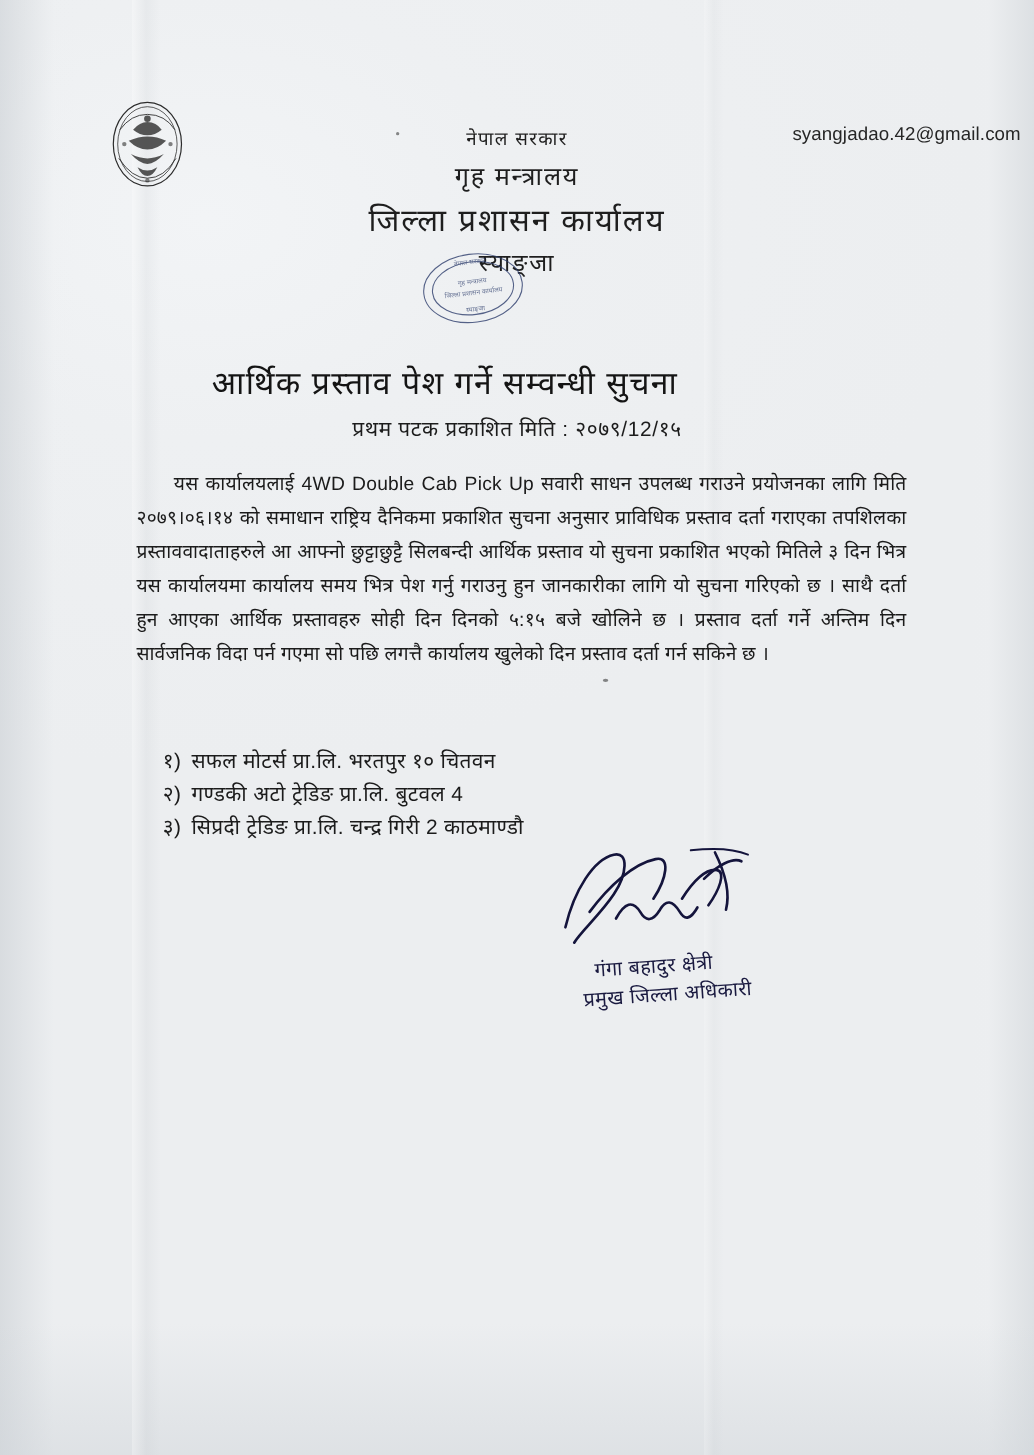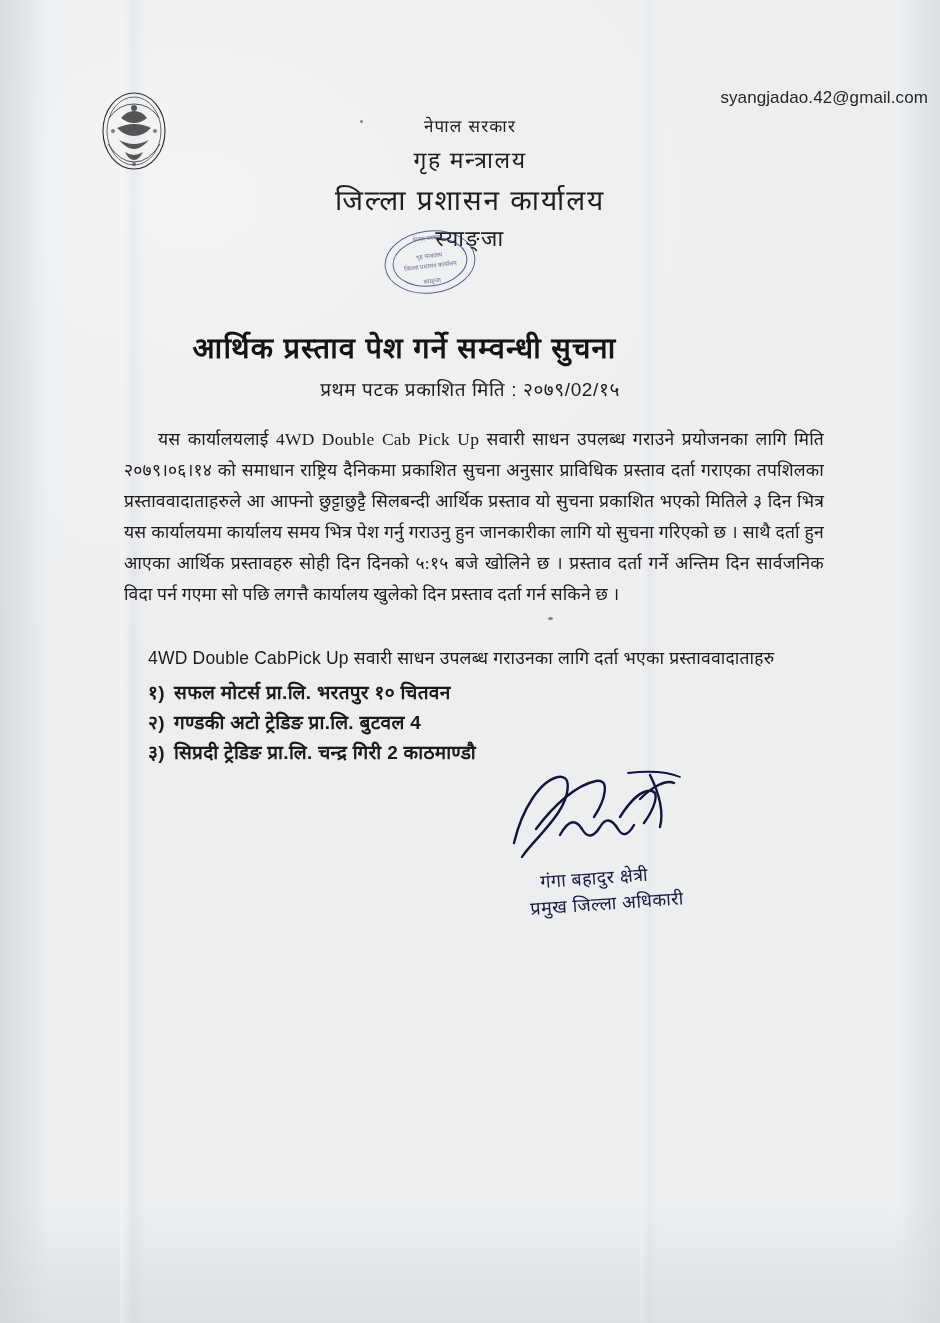--- a/index.html
+++ b/index.html
@@ -43,21 +43,21 @@
   }
   .crease {
     position: absolute;
     pointer-events: none;
     background: linear-gradient(90deg, rgba(255,255,255,0.65), rgba(190,195,200,0.35), rgba(255,255,255,0.0));
   }
 
   
   .email-line {
     position: absolute;
-    top: 88px;
+    top: 112px;
     right: 12px;
     font-family: "Liberation Sans", sans-serif;
     font-size: 17px;
     color: #262626;
     letter-spacing: 0.1px;
     white-space: nowrap;
   }
 
   
   .emblem {
@@ -111,21 +111,21 @@
   }
 
   
   .title {
     position: absolute;
     left: 0;
     top: 327px;
     width: 809px;
     text-align: center;
     font-family: "Liberation Sans", sans-serif;
-    font-weight: bold;
+    font-weight: normal;
     font-size: 29px;
     letter-spacing: 1.2px;
     color: #141414;
   }
   .subtitle {
     position: absolute;
     left: 0;
     top: 376px;
     width: 940px;
     text-align: center;
@@ -134,21 +134,21 @@
     letter-spacing: 0.6px;
     color: #1c1c1c;
   }
 
   
   .body-para {
     position: absolute;
     left: 124px;
     top: 424px;
     width: 700px;
-    font-family: Liberation Serif, serif;
+    font-family: Liberation Sans, sans-serif;
     font-size: 17.5px;
     line-height: 31px;
     text-align: justify;
     text-justify: inter-word;
     color: #1b1b1b;
     text-indent: 34px;
     letter-spacing: 0.2px;
   }
 
   
@@ -166,21 +166,21 @@
     position: absolute;
     left: 148px;
     top: 678px;
     width: 700px;
     font-family: "Liberation Sans", sans-serif;
     font-size: 19px;
     line-height: 30px;
     color: #1b1b1b;
     letter-spacing: 0.3px;
   }
-  .bidder-list .row { white-space: nowrap; font-weight: bold; }
+  .bidder-list .row { white-space: nowrap; }
   .bidder-list .num { display: inline-block; min-width: 26px; }
 
   
   .signature {
     position: absolute;
     left: 500px;
     top: 765px;
     width: 240px;
     height: 110px;
   }
@@ -266,25 +266,24 @@
       <g fill="#2a3a6a" font-family="Liberation Sans, sans-serif" font-size="6" text-anchor="middle" opacity="0.9">
         <text x="48" y="13">नेपाल सरकार</text>
         <text x="48" y="31">गृह मन्त्रालय</text>
         <text x="48" y="41">जिल्ला प्रशासन कार्यालय</text>
         <text x="48" y="56">स्याङ्जा</text>
       </g>
     </svg>
   </div>
 
   <div class="title">आर्थिक प्रस्ताव पेश गर्ने सम्वन्धी सुचना</div>
-  <div class="subtitle">प्रथम पटक प्रकाशित मिति : २०७९/02/१५</div>
+  <div class="subtitle">प्रथम पटक प्रकाशित मिति : २०७९/12/१५</div>
 
   <div class="body-para">यस कार्यालयलाई 4WD Double Cab Pick Up सवारी साधन उपलब्ध गराउने प्रयोजनका लागि मिति २०७९।०६।१४ को समाधान राष्ट्रिय दैनिकमा प्रकाशित सुचना अनुसार प्राविधिक प्रस्ताव दर्ता गराएका तपशिलका प्रस्ताववादाताहरुले आ‍ आफ्नो छुट्टाछुट्टै सिलबन्दी आर्थिक प्रस्ताव यो सुचना प्रकाशित भएको मितिले ३ दिन भित्र यस कार्यालयमा कार्यालय समय भित्र पेश गर्नु गराउनु हुन जानकारीका लागि यो सुचना गरिएको छ । साथै दर्ता हुन आएका आर्थिक प्रस्तावहरु सोही दिन दिनको ५:१५ बजे खोलिने छ । प्रस्ताव दर्ता गर्ने अन्तिम दिन सार्वजनिक विदा पर्न गएमा सो पछि लगत्तै कार्यालय खुलेको दिन प्रस्ताव दर्ता गर्न सकिने छ ।</div>
 
-  <div class="list-head">4WD Double CabPick Up सवारी साधन उपलब्ध गराउनका लागि दर्ता भएका प्रस्ताववादाताहरु</div>
 
   <div class="bidder-list">
     <div class="row">
       <span class="num">१)</span><span>सफल मोटर्स प्रा.लि. भरतपुर १० चितवन</span>
     </div>
     <div class="row">
       <span class="num">२)</span><span>गण्डकी अटो ट्रेडिङ प्रा.लि. बुटवल 4</span>
     </div>
     <div class="row">
       <span class="num">३)</span><span>सिप्रदी ट्रेडिङ प्रा.लि. चन्द्र गिरी 2 काठमाण्डौ</span>

